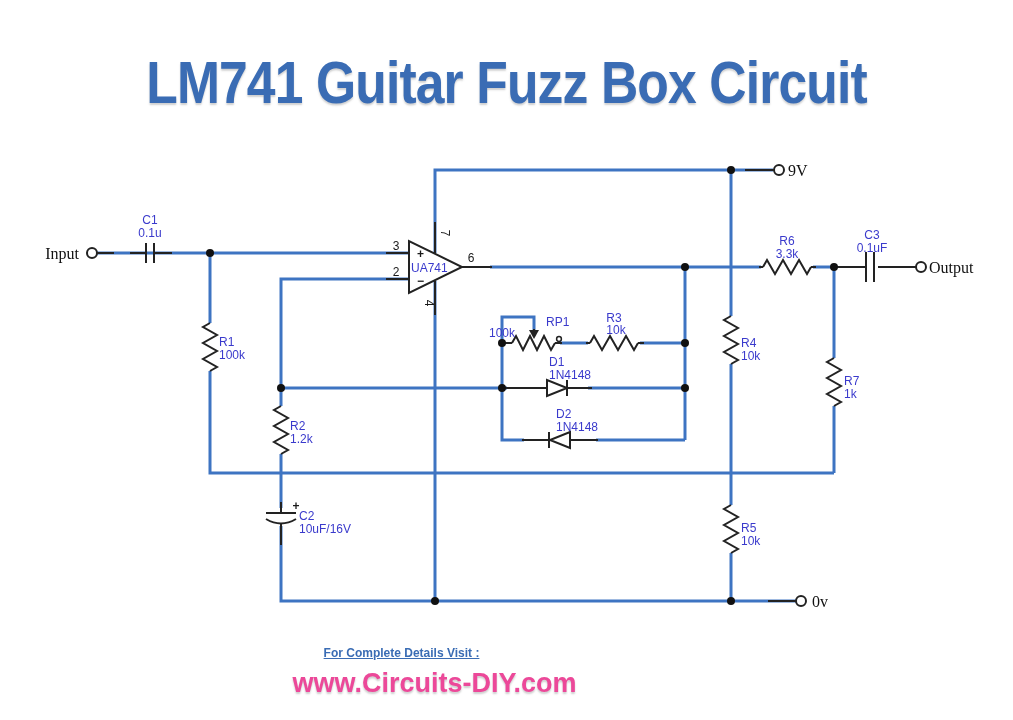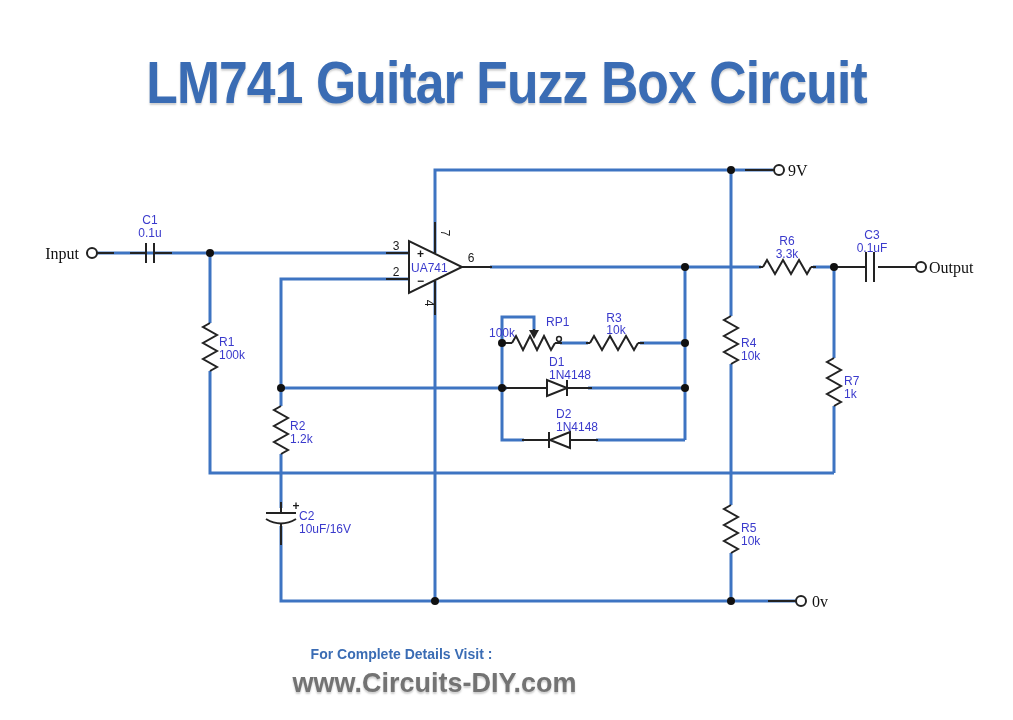--- a/index.html
+++ b/index.html
@@ -4,23 +4,23 @@
 <style>
   html,body{margin:0;padding:0;background:#ffffff;}
   #page{position:relative;width:1013px;height:720px;background:#ffffff;overflow:hidden;
         font-family:"Liberation Sans", sans-serif;border-radius:17px;}
   #title{position:absolute;top:48px;left:0;width:1013px;text-align:center;
          font-size:60px;font-weight:bold;color:#3a6cb4;letter-spacing:-1px;
          transform:scale(0.86,1);transform-origin:50% 50%;
          text-shadow:0 2px 2px rgba(120,120,120,0.35);white-space:nowrap;}
   #circuit{position:absolute;left:0;top:0;width:1013px;height:720px;}
   .footer1{position:absolute;top:646px;left:0;width:803px;text-align:center;
-           font-size:14px;font-weight:bold;color:#3a6cb4;}
+           font-size:12px;font-weight:bold;color:#3a6cb4;text-decoration:underline;}
   .footer2{position:absolute;top:668px;left:0;width:869px;text-align:center;
-           font-size:27px;font-weight:bold;color:#737373;
+           font-size:27px;font-weight:bold;color:#ec4899;
            text-shadow:0 2px 2px rgba(130,130,130,0.4);}
   svg text{font-family:"Liberation Sans", sans-serif;}
   .lbl{font-size:12px;fill:#3a3acc;}
   .pin{font-size:12px;fill:#1a1a1a;}
   .term{font-family:"Liberation Serif", serif;font-size:16px;fill:#111;}
   .wire{stroke:#3e74c2;stroke-width:3;fill:none;}
   .lead{stroke:#222222;stroke-width:2;fill:none;}
   .sym{stroke:#222222;stroke-width:2;fill:none;}
   .symf{stroke:#222222;stroke-width:2;fill:#ffffff;}
 </style>

